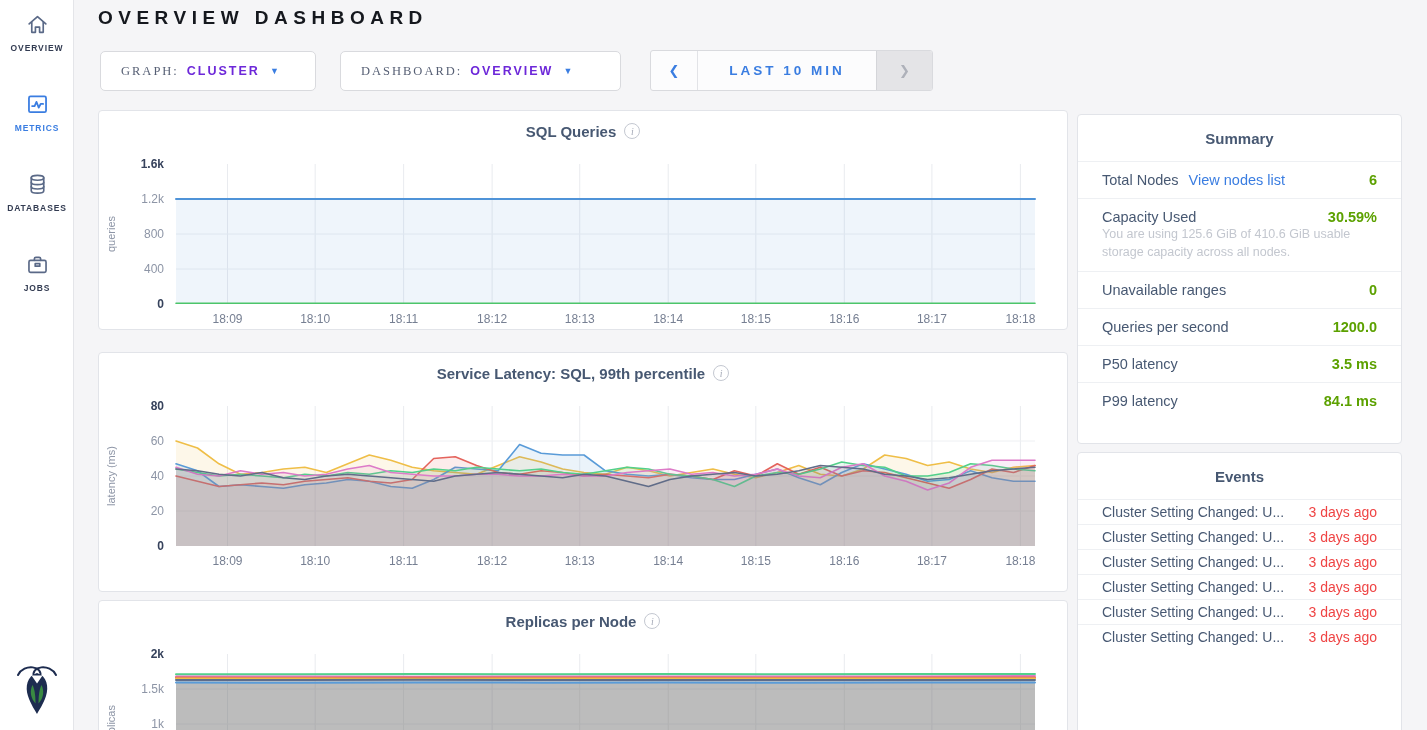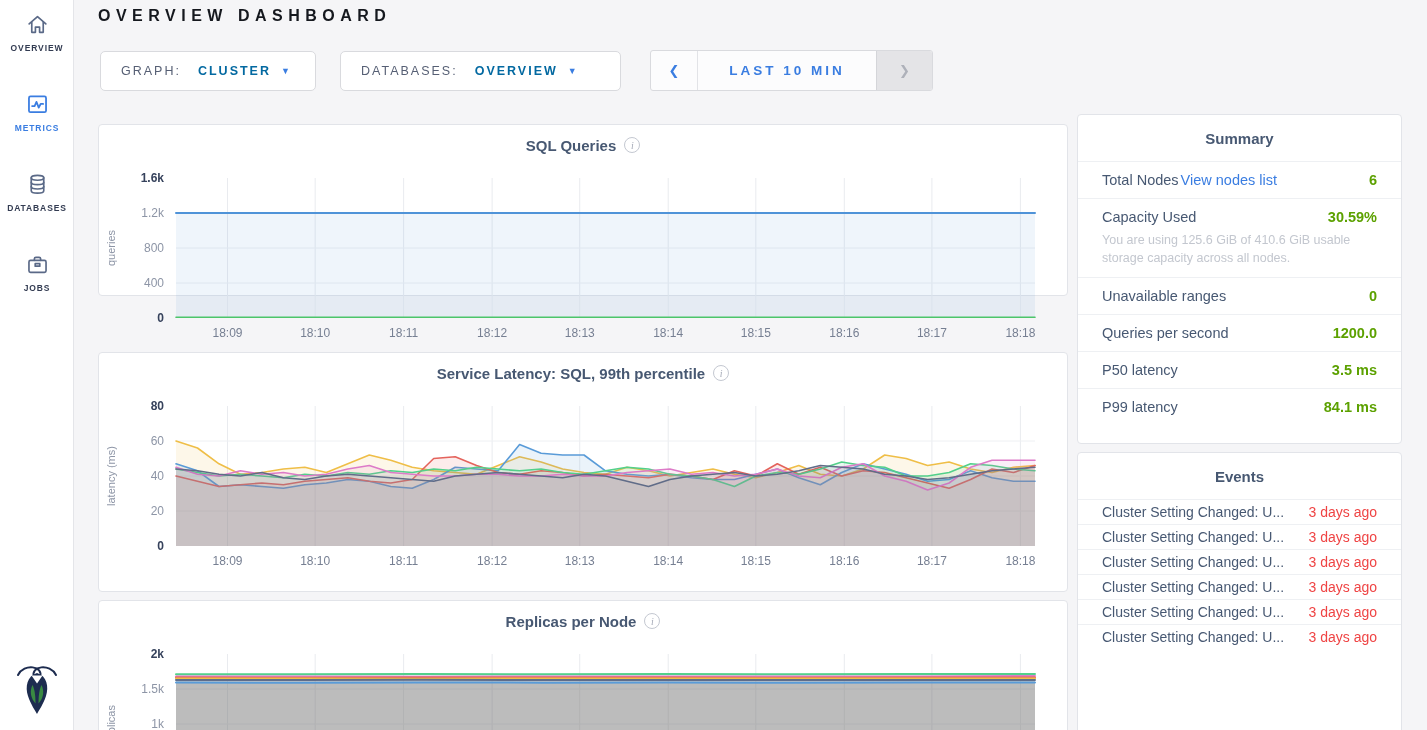--- a/index.html
+++ b/index.html
@@ -9,47 +9,47 @@
 
   
   .sidebar { position:absolute; left:0; top:0; width:74px; height:730px; background:#ffffff; border-right:1px solid #e4e5e9; z-index:5; }
   .nav-item { position:absolute; left:0; width:74px; height:62px; display:flex; flex-direction:column; align-items:center; justify-content:flex-start; cursor:pointer; }
   .nav-item .nicon { height:28px; display:flex; align-items:center; justify-content:center; }
   .nav-label { margin-top:5px; font-size:8.5px; font-weight:700; letter-spacing:0.9px; color:#333c52; }
   .nav-item.active .nav-label { color:#3a7de1; }
   .logo-wrap { position:absolute; left:14px; top:658px; }
 
   
-  .page-title { position:absolute; left:98px; top:7px; font-size:16px; font-weight:700; letter-spacing:5.5px; color:#15181e; }
+  .page-title { position:absolute; left:98px; top:7px; font-size:19px; font-weight:700; letter-spacing:5.5px; color:#15181e; }
 
   
   .dropdown { position:absolute; top:51px; height:40px; background:#fff; border:1px solid #d9dade; border-radius:5px; display:flex; align-items:center; padding:0 20px; cursor:pointer; }
-  .dd-label { font-size:12.5px; letter-spacing:2px; color:#565f74; font-weight:400; }
-  .dd-value { font-size:12.5px; letter-spacing:2px; color:#0369a1; font-weight:700; margin-left:17px; }
+  .dd-label { font-size:12.5px; letter-spacing:2px; color:#565f74; font-weight:400;font-family:Liberation Serif, serif; }
+  .dd-value { font-size:12.5px; letter-spacing:2px; color:#6d28d9; font-weight:700; margin-left:8px; }
   .dd-caret { color:#3a7de1; font-size:9px; margin-left:10px; }
   .timebox { position:absolute; left:650px; top:50px; width:283px; height:41px; border:1px solid #d9dade; border-radius:3px; display:flex; background:#fcfcfd; overflow:hidden; }
   .tb-prev { width:47px; display:flex; align-items:center; justify-content:center; border-right:1px solid #e2e3e7; color:#3a7de1; font-size:13px; cursor:pointer; }
   .tb-main { flex:1; display:flex; align-items:center; justify-content:center; font-size:13.5px; font-weight:700; letter-spacing:3px; color:#3a7de1; cursor:pointer; }
   .tb-next { width:56px; display:flex; align-items:center; justify-content:center; background:#e4e4e7; border-left:1px solid #d4d5d9; color:#aeb1ba; font-size:13px; }
 
   
   .panel { position:absolute; background:#fff; border:1px solid #e2e4e9; border-radius:4px; }
   .chart-title-row { display:flex; align-items:center; justify-content:center; padding-top:16px; height:24px; gap:8px; }
   .chart-title { font-size:15px; font-weight:700; color:#475872; }
   .info-icon { width:16px; height:16px; border:1.5px solid #c4c8d1; border-radius:50%; color:#a6abb8; font-size:10px; font-style:italic; font-family:"Liberation Serif",serif; display:inline-flex; align-items:center; justify-content:center; cursor:pointer; }
   .chart-svg { display:block; margin-top:4px; }
 
   
   .side-title { text-align:center; font-size:15px; font-weight:700; color:#475872; padding:15px 0 14px; }
   .srow { border-top:1px solid #eef0f3; padding:10px 24px; }
   .srow-line { display:flex; align-items:flex-end; }
   .s-label { font-size:14.5px; color:#475872; }
-  .s-link { font-size:14.5px; color:#3a7de1; margin-left:2px; cursor:pointer; }
+  .s-link { font-size:14.5px; color:#3a7de1; margin-left:10px; cursor:pointer; }
   .s-value { margin-left:auto; font-size:14.5px; font-weight:700; color:#5ca100; }
-  .s-sub { margin-top:7px; font-size:12.5px; line-height:1.4; color:#c3c7cf; }
+  .s-sub { margin-top:1px; font-size:12.5px; line-height:1.4; color:#c3c7cf; }
   .erow { border-top:1px solid #eef0f3; padding:0 24px; height:25px; display:flex; align-items:center; cursor:pointer; }
   .e-text { font-size:14px; color:#475872; white-space:nowrap; overflow:hidden; max-width:205px; }
   .e-time { margin-left:auto; font-size:14px; color:#ef4444; }
 </style>
 </head>
 <body>
 
 <div id="app">
 
   <aside class="sidebar">
@@ -105,35 +105,35 @@
   </aside>
 
   <h1 class="page-title">OVERVIEW DASHBOARD</h1>
 
   <div class="dropdown" style="left:100px;width:216px">
     <span class="dd-label">GRAPH:</span>
     <span class="dd-value">CLUSTER</span>
     <span class="dd-caret">▼</span>
   </div>
   <div class="dropdown" style="left:340px;width:281px">
-    <span class="dd-label">DATABASES:</span>
+    <span class="dd-label">DASHBOARD:</span>
     <span class="dd-value">OVERVIEW</span>
     <span class="dd-caret">▼</span>
   </div>
   <div class="timebox">
     <div class="tb-prev">
         <span>❮</span>
       </div>
     <div class="tb-main">LAST 10 MIN</div>
     <div class="tb-next">
         <span>❯</span>
       </div>
   </div>
 
-  <div class="panel" style="left:98px;top:124px;width:970px;height:172px">
+  <div class="panel" style="left:98px;top:110px;width:970px;height:220px">
     <div class="chart-title-row">
       <span class="chart-title">SQL Queries</span>
       <span class="info-icon">i</span>
     </div>
     <svg class="chart-svg" width="970" height="195">
         <line x1="128.54" x2="128.54" y1="25" y2="165" stroke="#e9ebef" stroke-width="1"></line>
         <text x="128.54" y="184" text-anchor="middle" font-size="12" fill="#767f92">18:09</text>
         <line x1="216.15800000000002" x2="216.15800000000002" y1="25" y2="165" stroke="#e9ebef" stroke-width="1"></line>
         <text x="216.15800000000002" y="184" text-anchor="middle" font-size="12" fill="#767f92">18:10</text>
         <line x1="304.635" x2="304.635" y1="25" y2="165" stroke="#e9ebef" stroke-width="1"></line>

